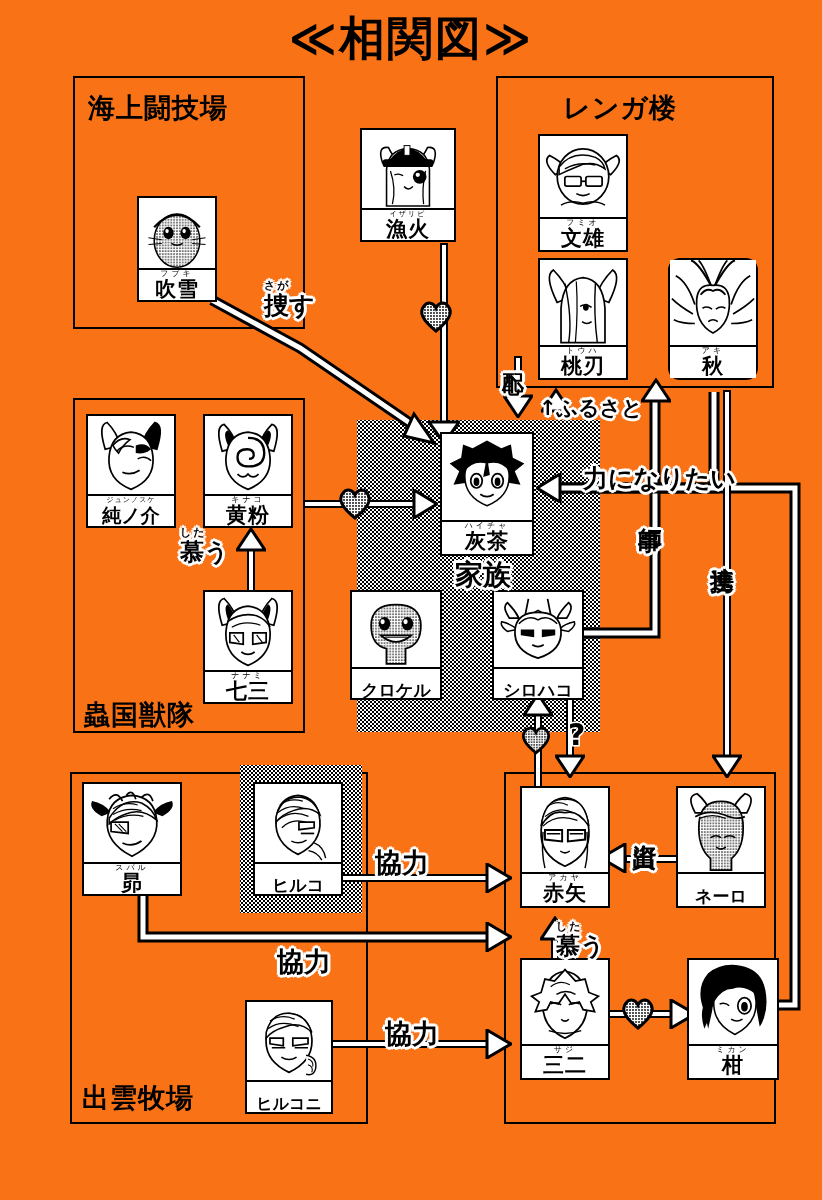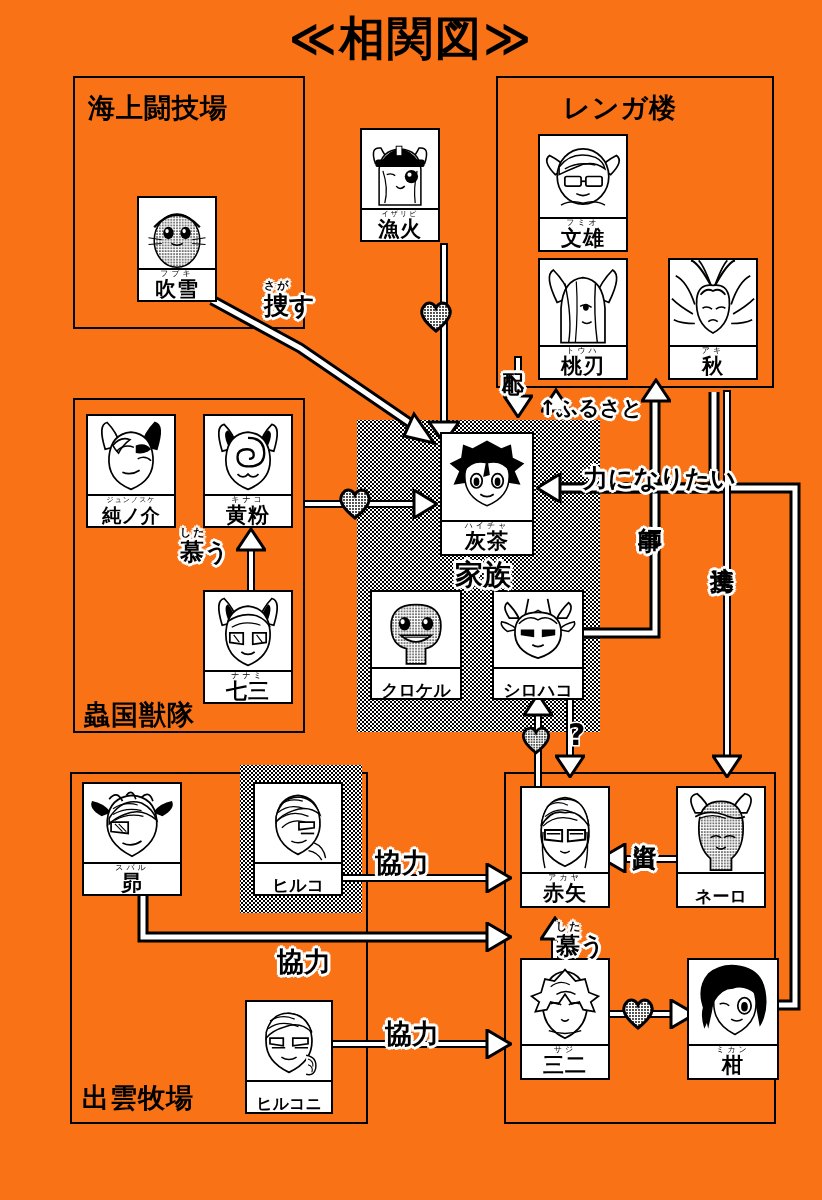--- a/index.html
+++ b/index.html
@@ -366,21 +366,21 @@
         <path d="M10 41 L24 43 M10 48 L24 47" stroke="#000" stroke-width="1.1" fill="none"></path>
         <path d="M56 43 L70 41 M56 47 L70 48" stroke="#000" stroke-width="1.1" fill="none"></path>
       </svg>
     </div>
     <div class="namebar" style="height:32px;">
       <div class="furi">フブキ</div>
       <div class="nm">吹雪</div>
     </div>
   </div>
 
-  <div class="card" style="left:360px; top:128px; width:80px; height:114px;">
+  <div class="card" style="left:360px; top:128px; width:96px; height:114px;">
     <div class="portrait">
       <svg class="face" viewBox="0 0 80 80">
         <path d="M14 34 Q8 16 20 18 Q24 26 28 30Z" fill="#fff" stroke="#000" stroke-width="1.6"></path>
         <path d="M66 34 Q72 16 60 18 Q56 26 52 30Z" fill="#fff" stroke="#000" stroke-width="1.6"></path>
         <path d="M18 40 Q20 20 40 19 Q60 20 62 40 L62 78 L18 78Z" fill="#fff" stroke="#000" stroke-width="1.6"></path>
         <path d="M20 32 Q40 6 60 32 L64 36 L16 36Z" fill="#000"></path>
         <rect x="14" y="30" width="52" height="8" rx="3" fill="#000"></rect>
         <rect x="36" y="16" width="6" height="10" fill="#fff" stroke="#000" stroke-width="1"></rect>
         <path d="M22 42 Q28 60 24 76" fill="none" stroke="#000" stroke-width="1.3"></path>
         <path d="M58 42 Q54 60 56 76" fill="none" stroke="#000" stroke-width="1.3"></path>
@@ -430,21 +430,21 @@
         <ellipse cx="48" cy="49" rx="3" ry="3.6" fill="#000"></ellipse>
         <path d="M44 64 Q49 68 54 64" fill="none" stroke="#000" stroke-width="1.6"></path>
       </svg>
     </div>
     <div class="namebar" style="height:33px;">
       <div class="furi">トウハ</div>
       <div class="nm">桃刃</div>
     </div>
   </div>
 
-  <div class="card" style="left:668px; top:258px; width:90px; height:122px;">
+  <div class="card" style="left:668px; top:258px; width:90px; height:122px;border-radius:12px;">
     <div class="portrait">
       <svg class="face" viewBox="0 0 90 88">
         <path d="M45 30 Q30 2 22 0 M45 30 Q60 2 68 0" fill="none" stroke="#000" stroke-width="2.2"></path>
         <path d="M45 32 Q36 6 30 0 M45 32 Q54 6 60 0" fill="none" stroke="#000" stroke-width="1.8"></path>
         <path d="M26 46 Q18 22 6 16 M64 46 Q72 22 84 16" fill="none" stroke="#000" stroke-width="1.8"></path>
         <path d="M24 56 Q10 48 2 40 M66 56 Q80 48 88 40" fill="none" stroke="#000" stroke-width="1.8"></path>
         <path d="M26 66 Q12 66 4 62 M64 66 Q78 66 86 62" fill="none" stroke="#000" stroke-width="1.6"></path>
         <path d="M28 40 Q30 24 45 26 Q60 24 62 40 Q64 66 45 76 Q26 66 28 40Z" fill="#fff" stroke="#000" stroke-width="1.8"></path>
         <path d="M32 36 Q38 28 45 32 Q52 28 58 36" fill="none" stroke="#000" stroke-width="1.8"></path>
         <path d="M34 50 Q39 47 44 51 M48 51 Q53 47 58 50" fill="none" stroke="#000" stroke-width="1.6"></path>
@@ -533,21 +533,21 @@
         <path d="M30 44 L36 52 M54 44 L60 52" stroke="#000" stroke-width="1.2"></path>
         <path d="M38 62 Q45 67 52 62" fill="none" stroke="#000" stroke-width="1.8"></path>
       </svg>
     </div>
     <div class="namebar" style="height:32px;">
       <div class="furi">ナナミ</div>
       <div class="nm">七三</div>
     </div>
   </div>
 
-  <div class="card" style="left:370px; top:590px; width:92px; height:110px;">
+  <div class="card" style="left:350px; top:590px; width:92px; height:110px;">
     <div class="portrait">
       <svg class="face" viewBox="0 0 92 76">
         <path d="M20 34 Q20 12 46 12 Q72 12 72 34 Q72 54 56 58 L56 74 L36 74 L36 58 Q20 54 20 34Z" fill="url(#tn)" stroke="#000" stroke-width="1.8"></path>
         <ellipse cx="34" cy="32" rx="6" ry="7" fill="#000"></ellipse>
         <ellipse cx="58" cy="32" rx="6" ry="7" fill="#000"></ellipse>
         <ellipse cx="32" cy="30" rx="2.2" ry="2.6" fill="#fff"></ellipse>
         <ellipse cx="56" cy="30" rx="2.2" ry="2.6" fill="#fff"></ellipse>
         <path d="M30 44 Q46 58 62 44 Z" fill="#fff" stroke="#000" stroke-width="1.8"></path>
         <path d="M34 46 L58 46" stroke="#000" stroke-width="1.2"></path>
       </svg>

